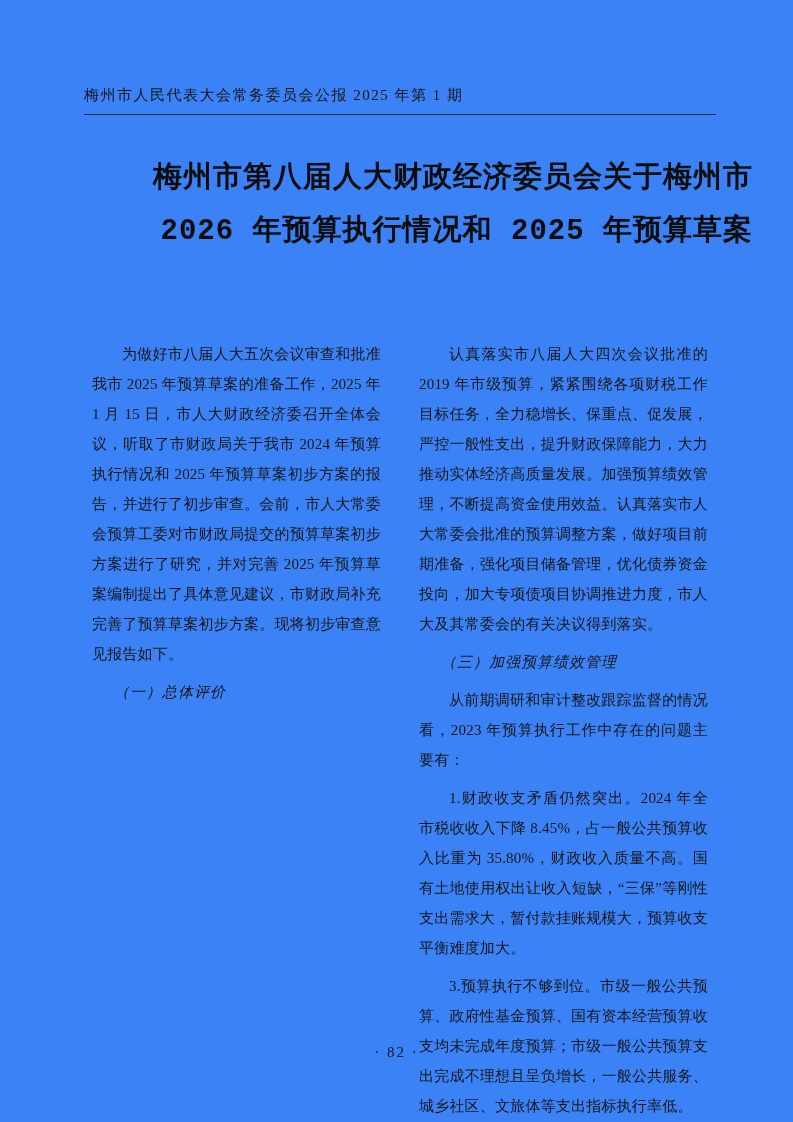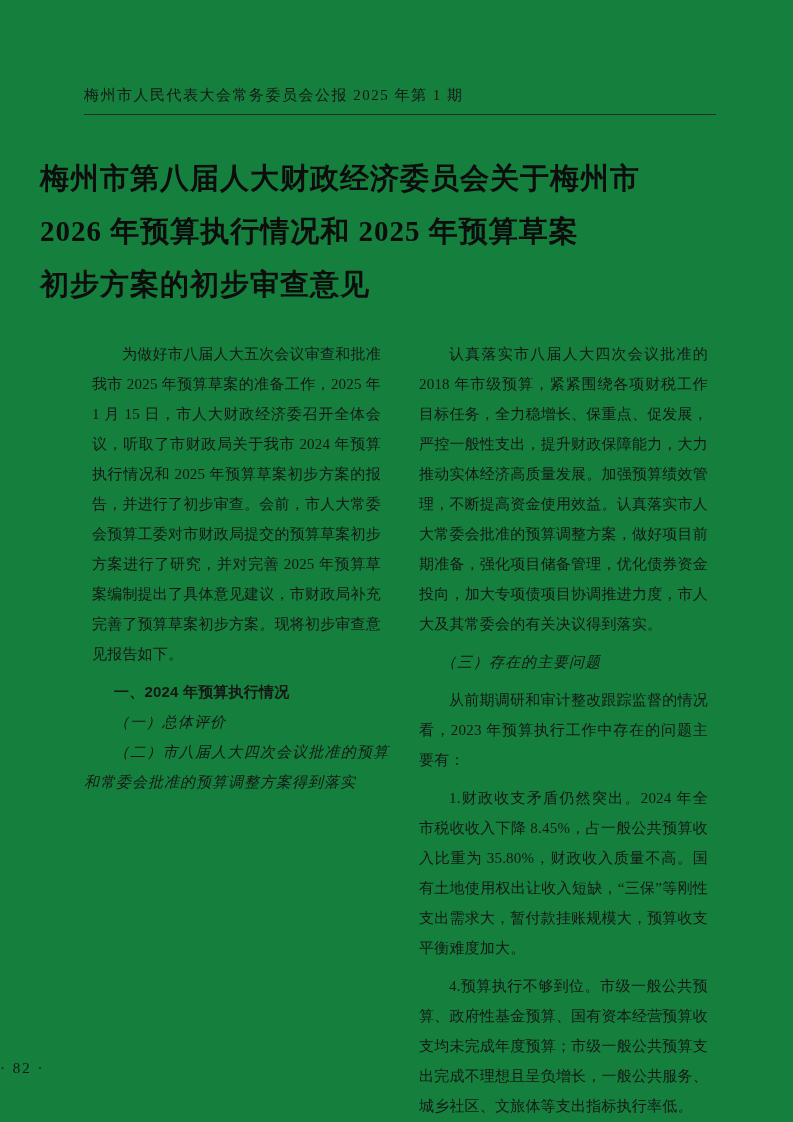--- a/index.html
+++ b/index.html
@@ -2,47 +2,48 @@
 <html><head>
 <meta charset="utf-8">
 <style>
   * { margin:0; padding:0; box-sizing:border-box; }
   html,body { background:#e8e8e8; }
   .page {
     position:relative;
     width:793px;
     height:1122px;
     margin:0 auto;
-    background:#15803d;
+    background:#3b82f6;
     font-family:"Liberation Serif", serif;
     color:#161616;
     overflow:hidden;
   }
   .header {
     position:absolute;
     top:86px;
     left:84px;
     width:632px;
     font-size:15px;
     letter-spacing:1.5px;
     padding-bottom:9px;
     border-bottom:1.6px solid #2a2a2a;
     font-family:"Liberation Serif", serif;
   }
   .title {
     position:absolute;
     top:152px;
     left:40px;
     width:713px;
-    text-align:left;
+    text-align:right;
     font-weight:bold;
     font-size:29px;
     line-height:53px;
     letter-spacing:1px;
     color:#0d0d0d;
+    font-family:Liberation Mono, monospace;
   }
   .columns {
     position:absolute;
     top:331px;
     left:84px;
     width:632px;
     display:flex;
     gap:22px;
   }
   .col {
@@ -62,54 +63,50 @@
   .col .sub {
     font-style:italic;
     text-indent:2em;
     letter-spacing:1px;
   }
   .footer {
     position:absolute;
     top:1044px;
     left:0;
     width:793px;
-    text-align:left;
+    text-align:center;
     font-size:15px;
     letter-spacing:2px;
-    margin-top:16px;
   }
 </style>
 </head>
 <body>
 
 <div class="page">
 
   <div class="header">梅州市人民代表大会常务委员会公报 2025 年第 1 期</div>
 
   <div class="title">
     <div>梅州市第八届人大财政经济委员会关于梅州市</div>
     <div>2026 年预算执行情况和 2025 年预算草案</div>
-    <div>初步方案的初步审查意见</div>
   </div>
 
   <div class="columns">
 
     <div class="col">
       <p>为做好市八届人大五次会议审查和批准我市 2025 年预算草案的准备工作，2025 年 1 月 15 日，市人大财政经济委召开全体会议，听取了市财政局关于我市 2024 年预算执行情况和 2025 年预算草案初步方案的报告，并进行了初步审查。会前，市人大常委会预算工委对市财政局提交的预算草案初步方案进行了研究，并对完善 2025 年预算草案编制提出了具体意见建议，市财政局补充完善了预算草案初步方案。现将初步审查意见报告如下。</p>
-      <div class="h2">一、2024 年预算执行情况</div>
       <div class="sub">（一）总体评价</div>
-      <div class="sub">（二）市八届人大四次会议批准的预算和常委会批准的预算调整方案得到落实</div>
     </div>
 
     <div class="col">
-      <p>认真落实市八届人大四次会议批准的 2018 年市级预算，紧紧围绕各项财税工作目标任务，全力稳增长、保重点、促发展，严控一般性支出，提升财政保障能力，大力推动实体经济高质量发展。加强预算绩效管理，不断提高资金使用效益。认真落实市人大常委会批准的预算调整方案，做好项目前期准备，强化项目储备管理，优化债券资金投向，加大专项债项目协调推进力度，市人大及其常委会的有关决议得到落实。</p>
-      <div class="sub">（三）存在的主要问题</div>
+      <p>认真落实市八届人大四次会议批准的 2019 年市级预算，紧紧围绕各项财税工作目标任务，全力稳增长、保重点、促发展，严控一般性支出，提升财政保障能力，大力推动实体经济高质量发展。加强预算绩效管理，不断提高资金使用效益。认真落实市人大常委会批准的预算调整方案，做好项目前期准备，强化项目储备管理，优化债券资金投向，加大专项债项目协调推进力度，市人大及其常委会的有关决议得到落实。</p>
+      <div class="sub">（三）加强预算绩效管理</div>
       <p>从前期调研和审计整改跟踪监督的情况看，2023 年预算执行工作中存在的问题主要有：</p>
       <p>1.财政收支矛盾仍然突出。2024 年全市税收收入下降 8.45%，占一般公共预算收入比重为 35.80%，财政收入质量不高。国有土地使用权出让收入短缺，“三保”等刚性支出需求大，暂付款挂账规模大，预算收支平衡难度加大。</p>
-      <p>4.预算执行不够到位。市级一般公共预算、政府性基金预算、国有资本经营预算收支均未完成年度预算；市级一般公共预算支出完成不理想且呈负增长，一般公共服务、城乡社区、文旅体等支出指标执行率低。</p>
+      <p>3.预算执行不够到位。市级一般公共预算、政府性基金预算、国有资本经营预算收支均未完成年度预算；市级一般公共预算支出完成不理想且呈负增长，一般公共服务、城乡社区、文旅体等支出指标执行率低。</p>
       <p>3.政府债券资金使用管理有待加强。政府债务规模大，举债空间小，可支配财力不足，还本付息压力大。部分项目债券资金支出进度偏慢，债</p>
     </div>
 
   </div>
 
   <div class="footer">· 82 ·</div>
 
 </div>
 
 </body></html>

